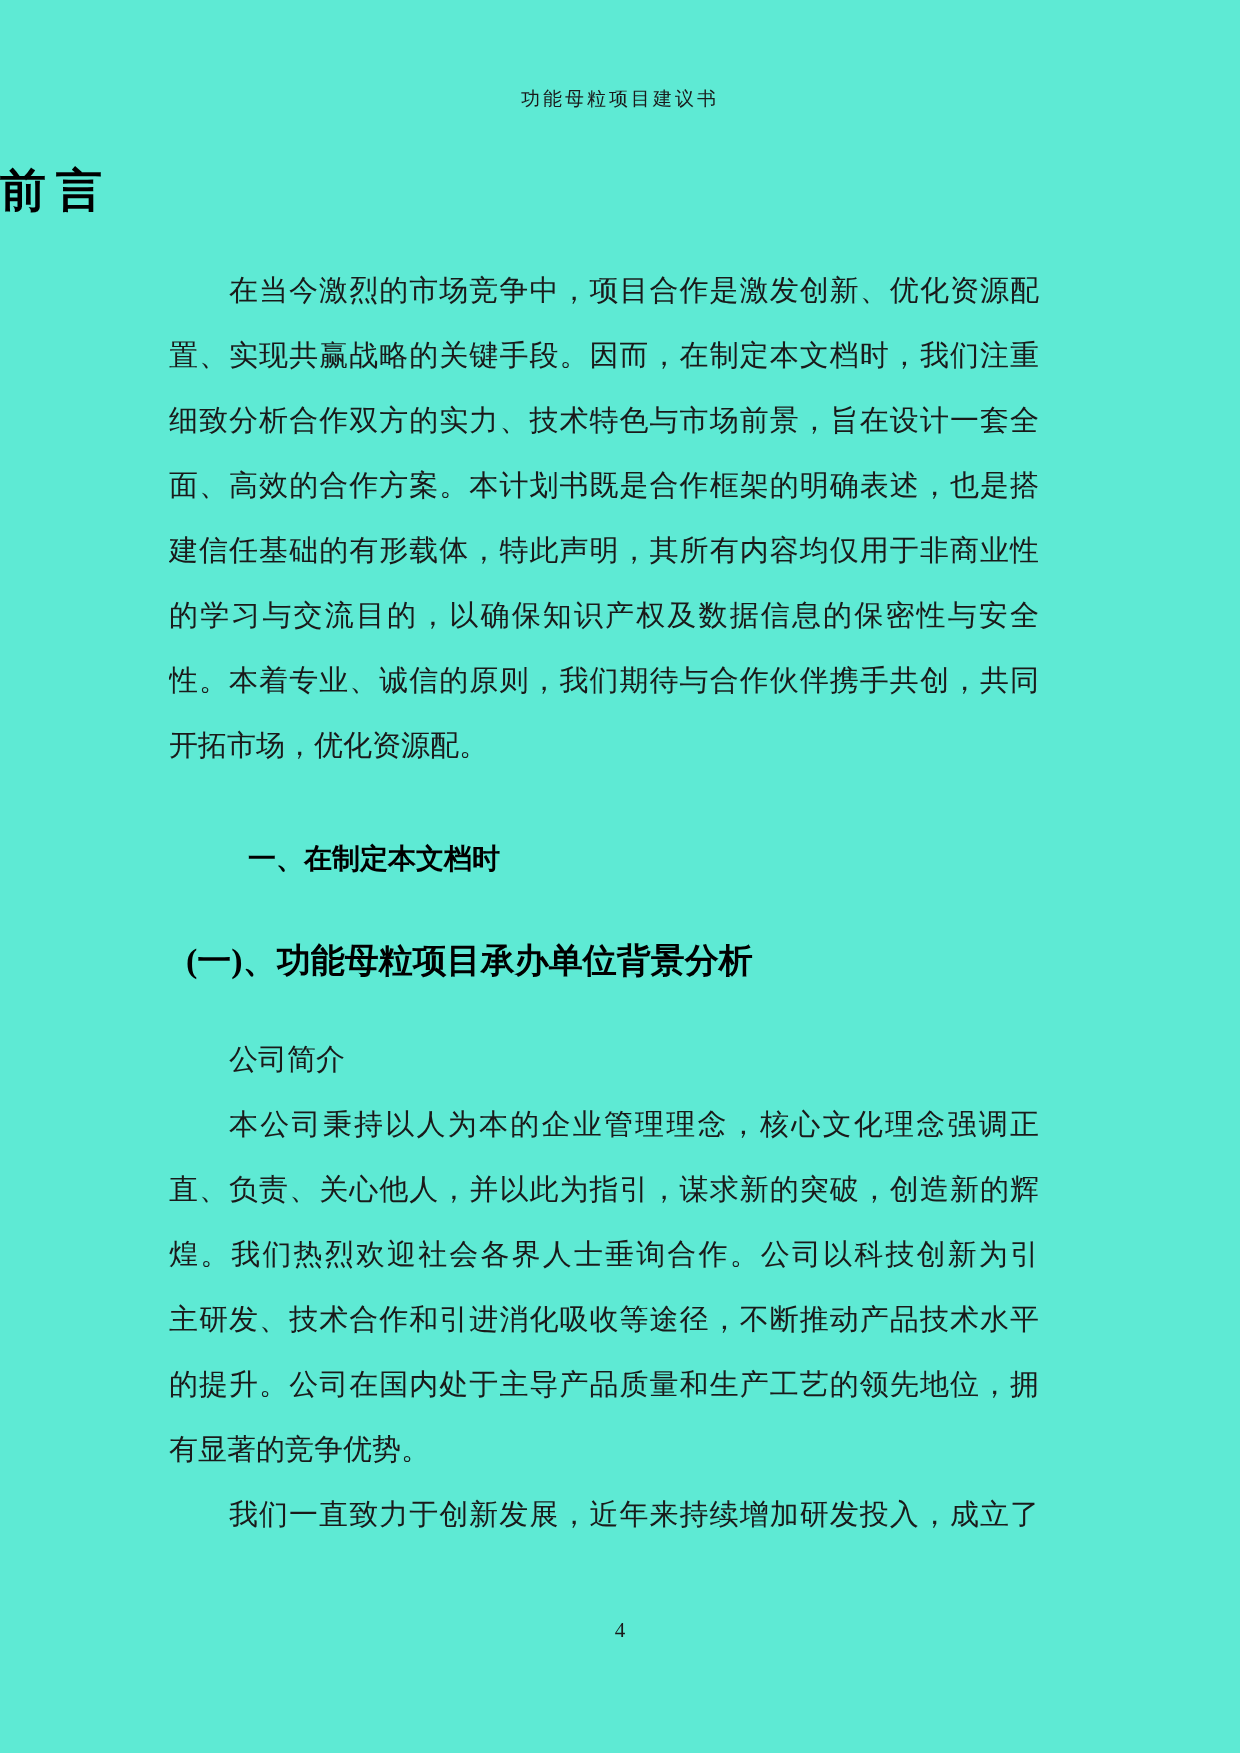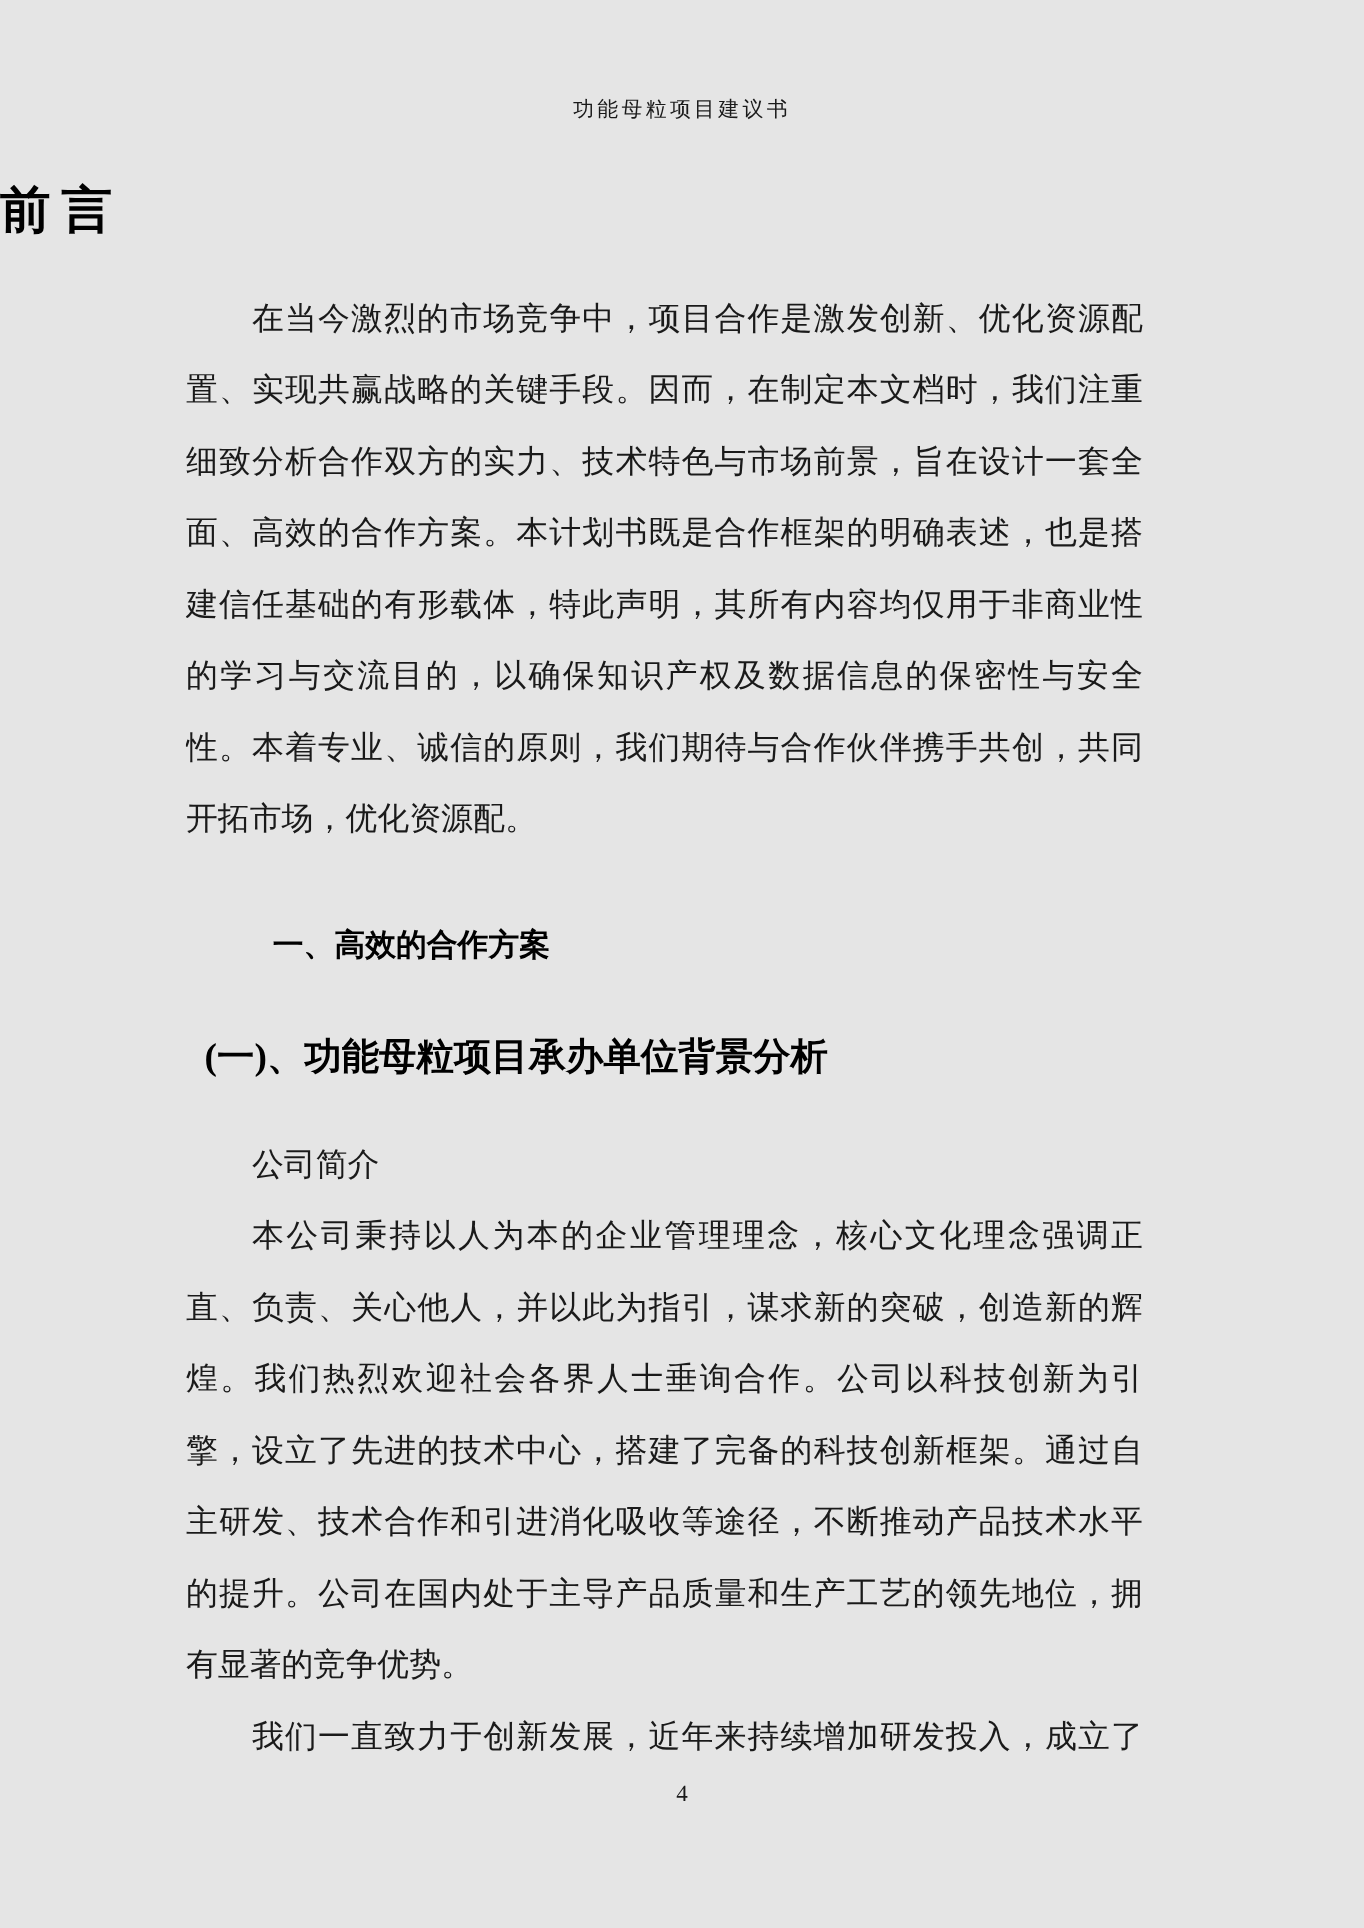--- a/index.html
+++ b/index.html
@@ -1,21 +1,21 @@
 <!DOCTYPE html>
 <html><head>
 <meta charset="utf-8">
 <style>
   html,body{margin:0;padding:0;background:#ffffff;}
   .page{
     position:relative;
     width:1240px;
     height:1753px;
     margin:0 auto;
-    background:#e5e5e5;
+    background:#5eead4;
     color:#1a1a1a;
     font-family:"Liberation Serif","DejaVu Serif",serif;
     overflow:hidden;
   }
   .doc-header{
     position:absolute;
     top:86px; left:0; width:100%;
     text-align:center;
     font-size:19px;
     letter-spacing:3px;
@@ -89,30 +89,29 @@
     <div class="line first">在当今激烈的市场竞争中，项目合作是激发创新、优化资源配</div>
     <div class="line">置、实现共赢战略的关键手段。因而，在制定本文档时，我们注重</div>
     <div class="line">细致分析合作双方的实力、技术特色与市场前景，旨在设计一套全</div>
     <div class="line">面、高效的合作方案。本计划书既是合作框架的明确表述，也是搭</div>
     <div class="line">建信任基础的有形载体，特此声明，其所有内容均仅用于非商业性</div>
     <div class="line">的学习与交流目的，以确保知识产权及数据信息的保密性与安全</div>
     <div class="line">性。本着专业、诚信的原则，我们期待与合作伙伴携手共创，共同</div>
     <div class="line end">开拓市场，优化资源配。</div>
   </div>
 
-  <div class="h1">一、高效的合作方案</div>
+  <div class="h1">一、在制定本文档时</div>
 
   <div class="h2">(一)、功能母粒项目承办单位背景分析</div>
 
   <div class="text-block block-company">
     <div class="line first end">公司简介</div>
     <div class="line first">本公司秉持以人为本的企业管理理念，核心文化理念强调正</div>
     <div class="line">直、负责、关心他人，并以此为指引，谋求新的突破，创造新的辉</div>
     <div class="line">煌。我们热烈欢迎社会各界人士垂询合作。公司以科技创新为引</div>
-    <div class="line">擎，设立了先进的技术中心，搭建了完备的科技创新框架。通过自</div>
     <div class="line">主研发、技术合作和引进消化吸收等途径，不断推动产品技术水平</div>
     <div class="line">的提升。公司在国内处于主导产品质量和生产工艺的领先地位，拥</div>
     <div class="line end">有显著的竞争优势。</div>
     <div class="line first">我们一直致力于创新发展，近年来持续增加研发投入，成立了</div>
   </div>
 
   <div class="page-number">4</div>
 
 </div>
 

